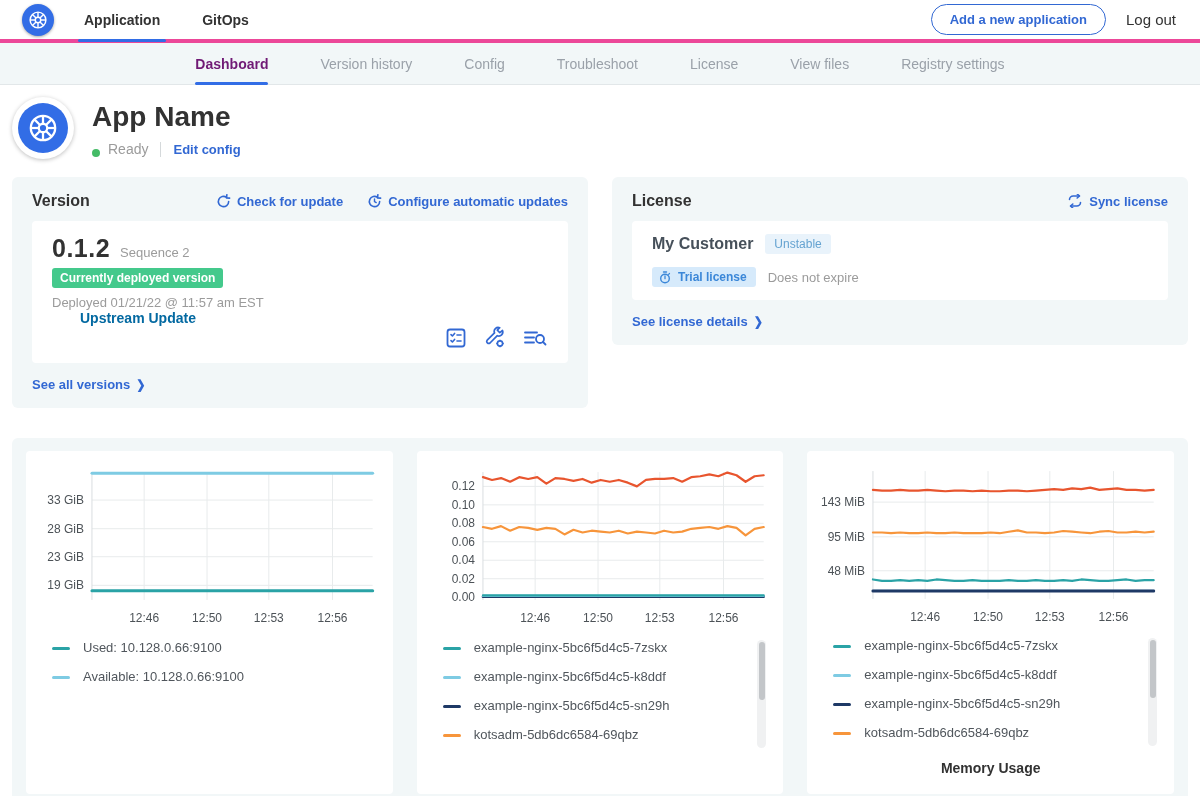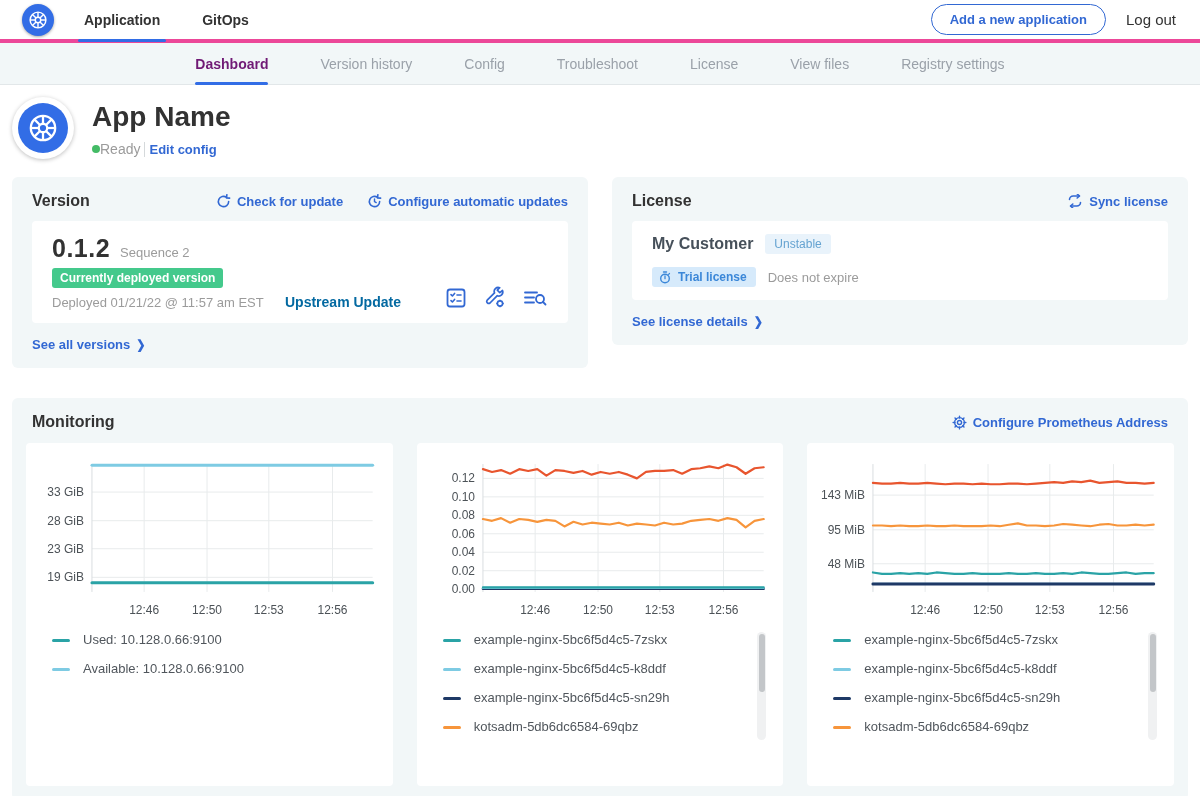--- a/index.html
+++ b/index.html
@@ -20,35 +20,35 @@
   .subnav { height:42px; background:#f2f7f8; border-bottom:1px solid #e2e7e9; display:flex; justify-content:center; }
   .subnav-item { font-size:14px; color:#9aa1a9; display:flex; align-items:center; height:100%; position:relative; margin:0 26px; cursor:pointer; }
   .subnav-item.active { color:#701a75; font-weight:bold; }
   .subnav-item.active::after { content:""; position:absolute; bottom:-1px; left:0; right:0; height:3px; background:#326de6; border-radius:2px; }
   
   .app-header { display:flex; padding:12px 12px 16px 12px; }
   .app-avatar { width:62px; height:62px; border-radius:50%; background:#fff; box-shadow:0 1px 4px rgba(0,0,0,.25); display:flex; align-items:center; justify-content:center; flex:none; }
   .app-avatar .k8s { width:50px; height:50px; border-radius:50%; background:#326de6; display:flex; align-items:center; justify-content:center; }
   .app-head-text { margin-left:18px; padding-top:2px; }
   .app-title { font-size:28px; font-weight:bold; margin:2px 0 8px 0; color:#323232; }
-  .app-status-row { display:flex; align-items:center; }
+  .app-status-row { display:flex; align-items:flex-end; gap:8px; }
   .status-dot { width:8px; height:8px; border-radius:50%; background:#44bb66; }
   .status-text { color:#9b9b9b; font-size:14px; }
   .vdiv { width:1px; height:15px; background:#d5d9db; margin:0 4px; }
   .link { color:#3268d3; font-size:13px; font-weight:bold; cursor:pointer; display:inline-flex; align-items:center; gap:6px; }
   .chev { font-size:11px; font-weight:bold; transform:scaleY(1.15); }
   
   .cards-row { display:flex; gap:24px; padding:2px 12px 0 12px; align-items:flex-start; }
   .panel { background:#f2f7f8; border-radius:6px; padding:15px 20px 16px 20px; flex:1; min-width:0; }
   .panel-header { display:flex; align-items:center; }
   .panel-title { font-size:16px; font-weight:bold; color:#323232; }
   .panel-links { margin-left:auto; display:flex; gap:24px; align-items:center; }
   .inner-card { background:#fff; border-radius:4px; padding:13px 20px; margin-top:11px; }
   
-  .version-inner { display:flex; align-items:flex-end; }
+  .version-inner { display:flex; align-items:flex-start;flex-direction:column; }
   .v-left { width:205px; flex:none; }
   .v-num-row { display:flex; align-items:baseline; gap:10px; }
   .v-num { font-size:25px; font-weight:bold; letter-spacing:.5px; }
   .v-seq { font-size:13px; color:#9b9b9b; }
   .deployed-badge { display:inline-block; background:#44c98c; color:#fff; font-size:12px; font-weight:bold; padding:3px 8px; border-radius:3px; margin-top:5px; }
   .deployed-at { font-size:13px; color:#9b9b9b; margin-top:7px; white-space:nowrap; }
   .v-mid { color:#0369a1; font-weight:bold; font-size:14px; flex:1; padding-left:28px; }
   .v-icons { display:flex; gap:15px; margin-left:auto; align-items:center; }
   .v-icons svg { cursor:pointer; }
   .see-link { margin-top:13px; }
@@ -247,33 +247,20 @@
     <div class="see-link">
       <span class="link">
         <span>See license details</span>
         <span class="chev">❯</span>
       </span>
     </div>
   </div>
 </div>
 
 <div class="monitoring">
-  <div class="mon-header">
-    <span class="panel-title">Monitoring</span>
-    <span class="panel-links">
-      <span class="link">
-        <svg width="15" height="15" viewBox="0 0 16 16">
-          <circle cx="8" cy="8" r="2.2" fill="none" stroke="#3268d3" stroke-width="1.5"></circle>
-          <path d="M8 1.2v2M8 12.8v2M1.2 8h2M12.8 8h2M3.2 3.2l1.4 1.4M11.4 11.4l1.4 1.4M3.2 12.8l1.4-1.4M11.4 4.6l1.4-1.4" stroke="#3268d3" stroke-width="1.5" stroke-linecap="round"></path>
-          <circle cx="8" cy="8" r="5.2" fill="none" stroke="#3268d3" stroke-width="1.4"></circle>
-        </svg>
-        <span>Configure Prometheus Address</span>
-      </span>
-    </span>
-  </div>
   <div class="charts-row" id="charts-row">
       <div class="chart-card">
         <svg viewBox="0 0 339 165" class="chart-svg">
           <line x1="104.26599999999999" y1="8" x2="104.26599999999999" y2="136" stroke="#e8ebec" stroke-width="1"></line>
           <text x="104.26599999999999" y="158" text-anchor="middle" class="tick">12:46</text>
           <line x1="167.20999999999998" y1="8" x2="167.20999999999998" y2="136" stroke="#e8ebec" stroke-width="1"></line>
           <text x="167.20999999999998" y="158" text-anchor="middle" class="tick">12:50</text>
           <line x1="229.03" y1="8" x2="229.03" y2="136" stroke="#e8ebec" stroke-width="1"></line>
           <text x="229.03" y="158" text-anchor="middle" class="tick">12:53</text>
           <line x1="292.817" y1="8" x2="292.817" y2="136" stroke="#e8ebec" stroke-width="1"></line>
@@ -391,15 +378,16 @@
             <span>example-nginx-5bc6f5d4c5-sn29h</span>
           </div>
           <div class="legend-item">
             <span class="legend-swatch" style="background: rgb(247, 149, 59);"></span>
             <span>kotsadm-5db6dc6584-69qbz</span>
           </div>
           <div class="legend-sb-track">
             <div class="legend-sb-thumb"></div>
           </div>
         </div>
+        <div class="chart-title">Memory Usage</div>
       </div>
     </div>
 </div>
 
 </body></html>

